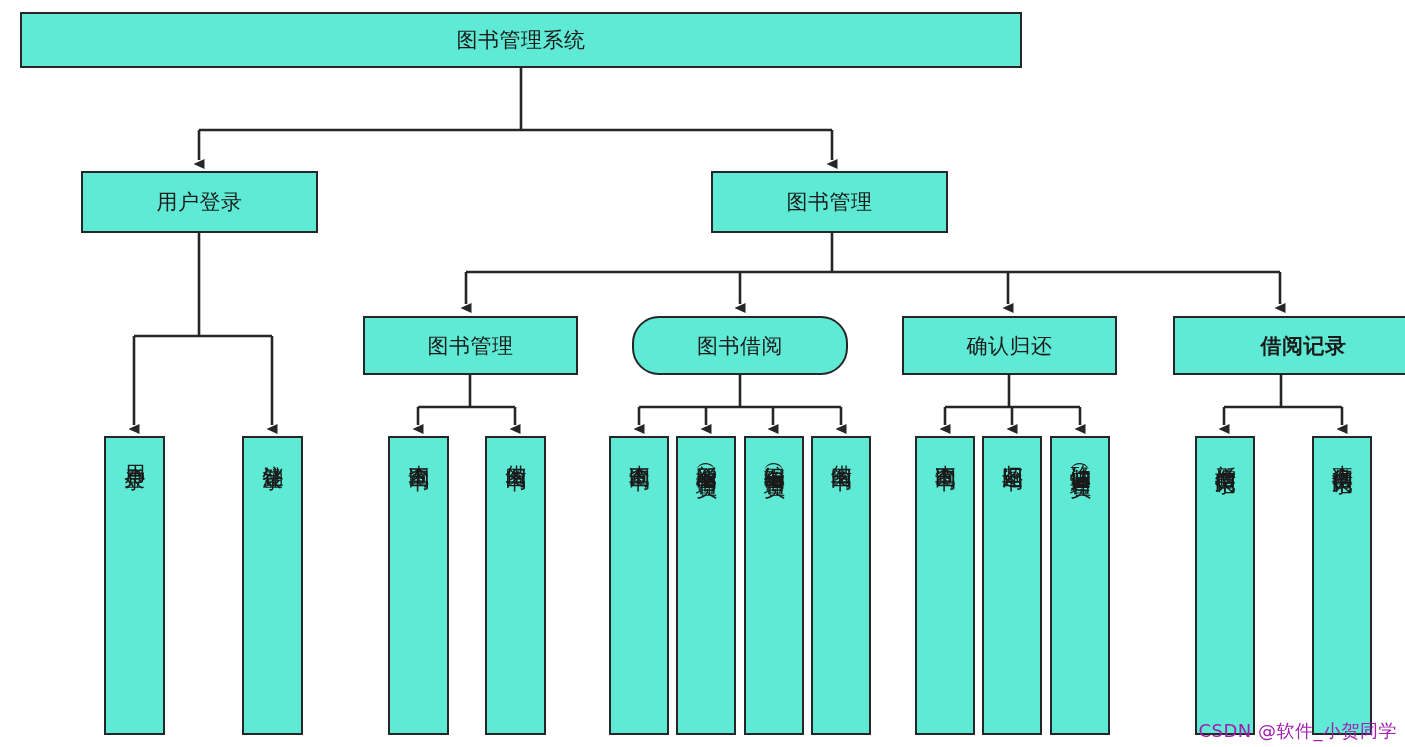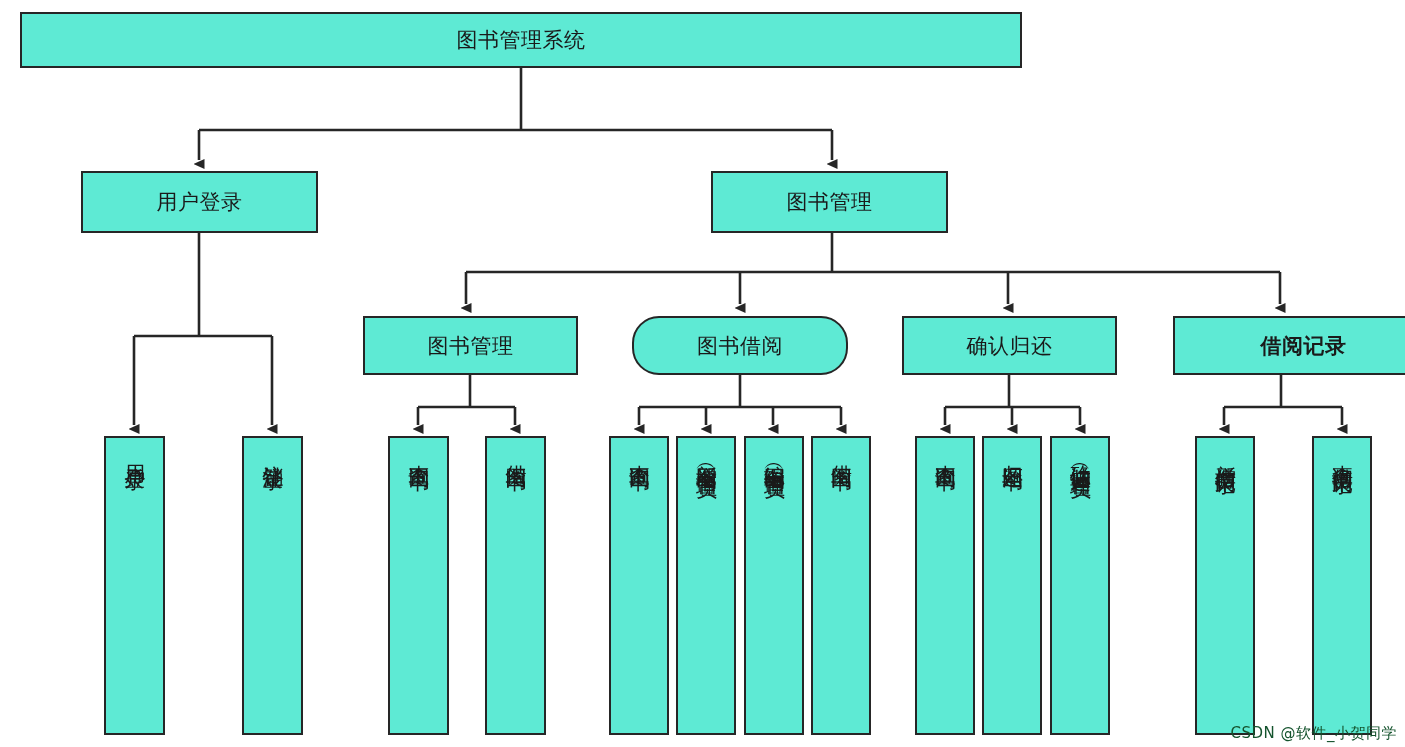--- a/index.html
+++ b/index.html
@@ -52,22 +52,22 @@
     text-orientation: upright;
     line-height: 1.18;
     letter-spacing: 2px;
     white-space: nowrap;
     display: block;
   }
   .watermark {
     position: absolute;
     right: 8px;
     bottom: 4px;
-    font-size: 15px;
-    color: #14532d;
+    font-size: 18px;
+    color: #a21caf;
     white-space: nowrap;
     letter-spacing: 0.5px;
   }
 </style>
 </head>
 <body>
 
 <div id="canvas">
 
   <svg class="connectors" viewBox="0 0 1405 747" xmlns="http://www.w3.org/2000/svg">

